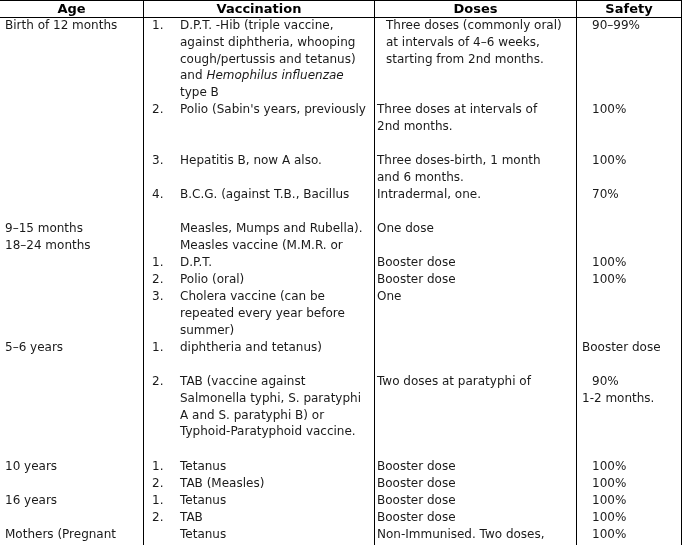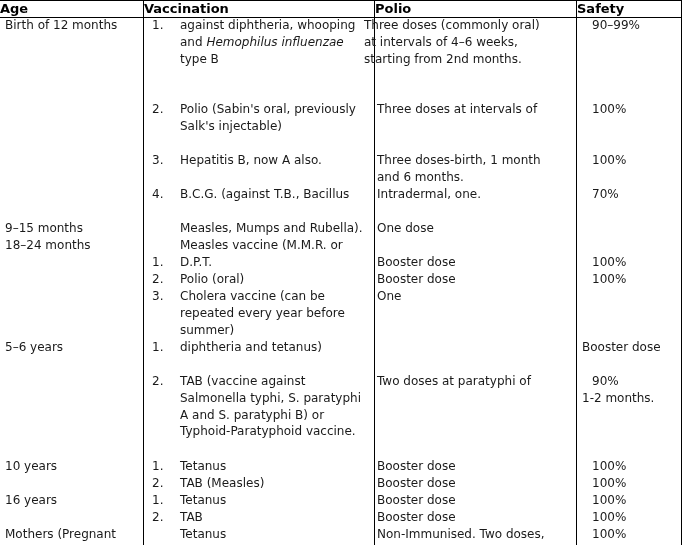--- a/index.html
+++ b/index.html
@@ -1,65 +1,67 @@
 <!DOCTYPE html>
 <html><head>
 <meta charset="utf-8">
 <style>
   html, body { margin: 0; padding: 0; background: #ffffff; }
   body { width: 684px; height: 545px; overflow: hidden; position: relative;
          font-family: "DejaVu Sans", "Liberation Sans", sans-serif; font-size: 12px; color: #1a1a1a; }
   .grid { position: absolute; left: 0; top: 0; width: 684px; height: 545px; }
   .vline { position: absolute; top: 0; bottom: 0; width: 1px; background: #000; }
   .hline { position: absolute; left: 0; height: 1px; background: #000; }
-  .hdr { position: absolute; top: 1px; font-weight: bold; font-size: 13px; text-align: left; color: #000; }
+  .hdr { position: absolute; top: 1px; font-weight: bold; font-size: 13px; text-align: center; color: #000; }
   .cell { position: absolute; line-height: 16.8px; white-space: nowrap; }
   .num { position: absolute; line-height: 16.8px; }
   i { font-style: italic; }
 </style>
 </head>
 <body>
 
 <div class="grid">
 
   <div class="vline" style="left:143px"></div>
   <div class="vline" style="left:374px"></div>
   <div class="vline" style="left:576px"></div>
   <div class="vline" style="left:681px"></div>
   <div class="hline" style="top:0;width:682px"></div>
   <div class="hline" style="top:17px;width:682px"></div>
 
   <div class="hdr" style="left:0;width:143px">Age</div>
   <div class="hdr" style="left:144px;width:230px">Vaccination</div>
-  <div class="hdr" style="left:375px;width:201px">Polio</div>
+  <div class="hdr" style="left:375px;width:201px">Doses</div>
   <div class="hdr" style="left:577px;width:104px">Safety</div>
 
   <div>
     <div class="cell" style="left:5px;top:17px">Birth of 12 months</div>
 
     <div class="num" style="left:152px;top:17px">1.</div>
     <div class="cell" style="left:180px;top:17px">
+      <div>D.P.T. -Hib (triple vaccine,</div>
       <div>against diphtheria, whooping</div>
+      <div>cough/pertussis and tetanus)</div>
       <div><span>and </span><i>Hemophilus influenzae</i></div>
       <div>type B</div>
     </div>
-    <div class="cell" style="left:364px;top:17px">
+    <div class="cell" style="left:386px;top:17px">
       <div>Three doses (commonly oral)</div>
       <div>at intervals of 4–6 weeks,</div>
       <div>starting from 2nd months.</div>
     </div>
     <div class="cell" style="left:592px;top:17px">90–99%</div>
 
     <div class="num" style="left:152px;top:101px">2.</div>
     <div class="cell" style="left:180px;top:101px">
-      <div>Polio (Sabin's oral, previously</div>
-      <div>Salk's injectable)</div>
+      <div>Polio (Sabin's years, previously</div>
     </div>
     <div class="cell" style="left:377px;top:101px">
       <div>Three doses at intervals of</div>
+      <div>2nd months.</div>
     </div>
     <div class="cell" style="left:592px;top:101px">100%</div>
 
     <div class="num" style="left:152px;top:152px">3.</div>
     <div class="cell" style="left:180px;top:152px">
       <div>Hepatitis B, now A also.</div>
     </div>
     <div class="cell" style="left:377px;top:152px">
       <div>Three doses-birth, 1 month</div>
       <div>and 6 months.</div>

